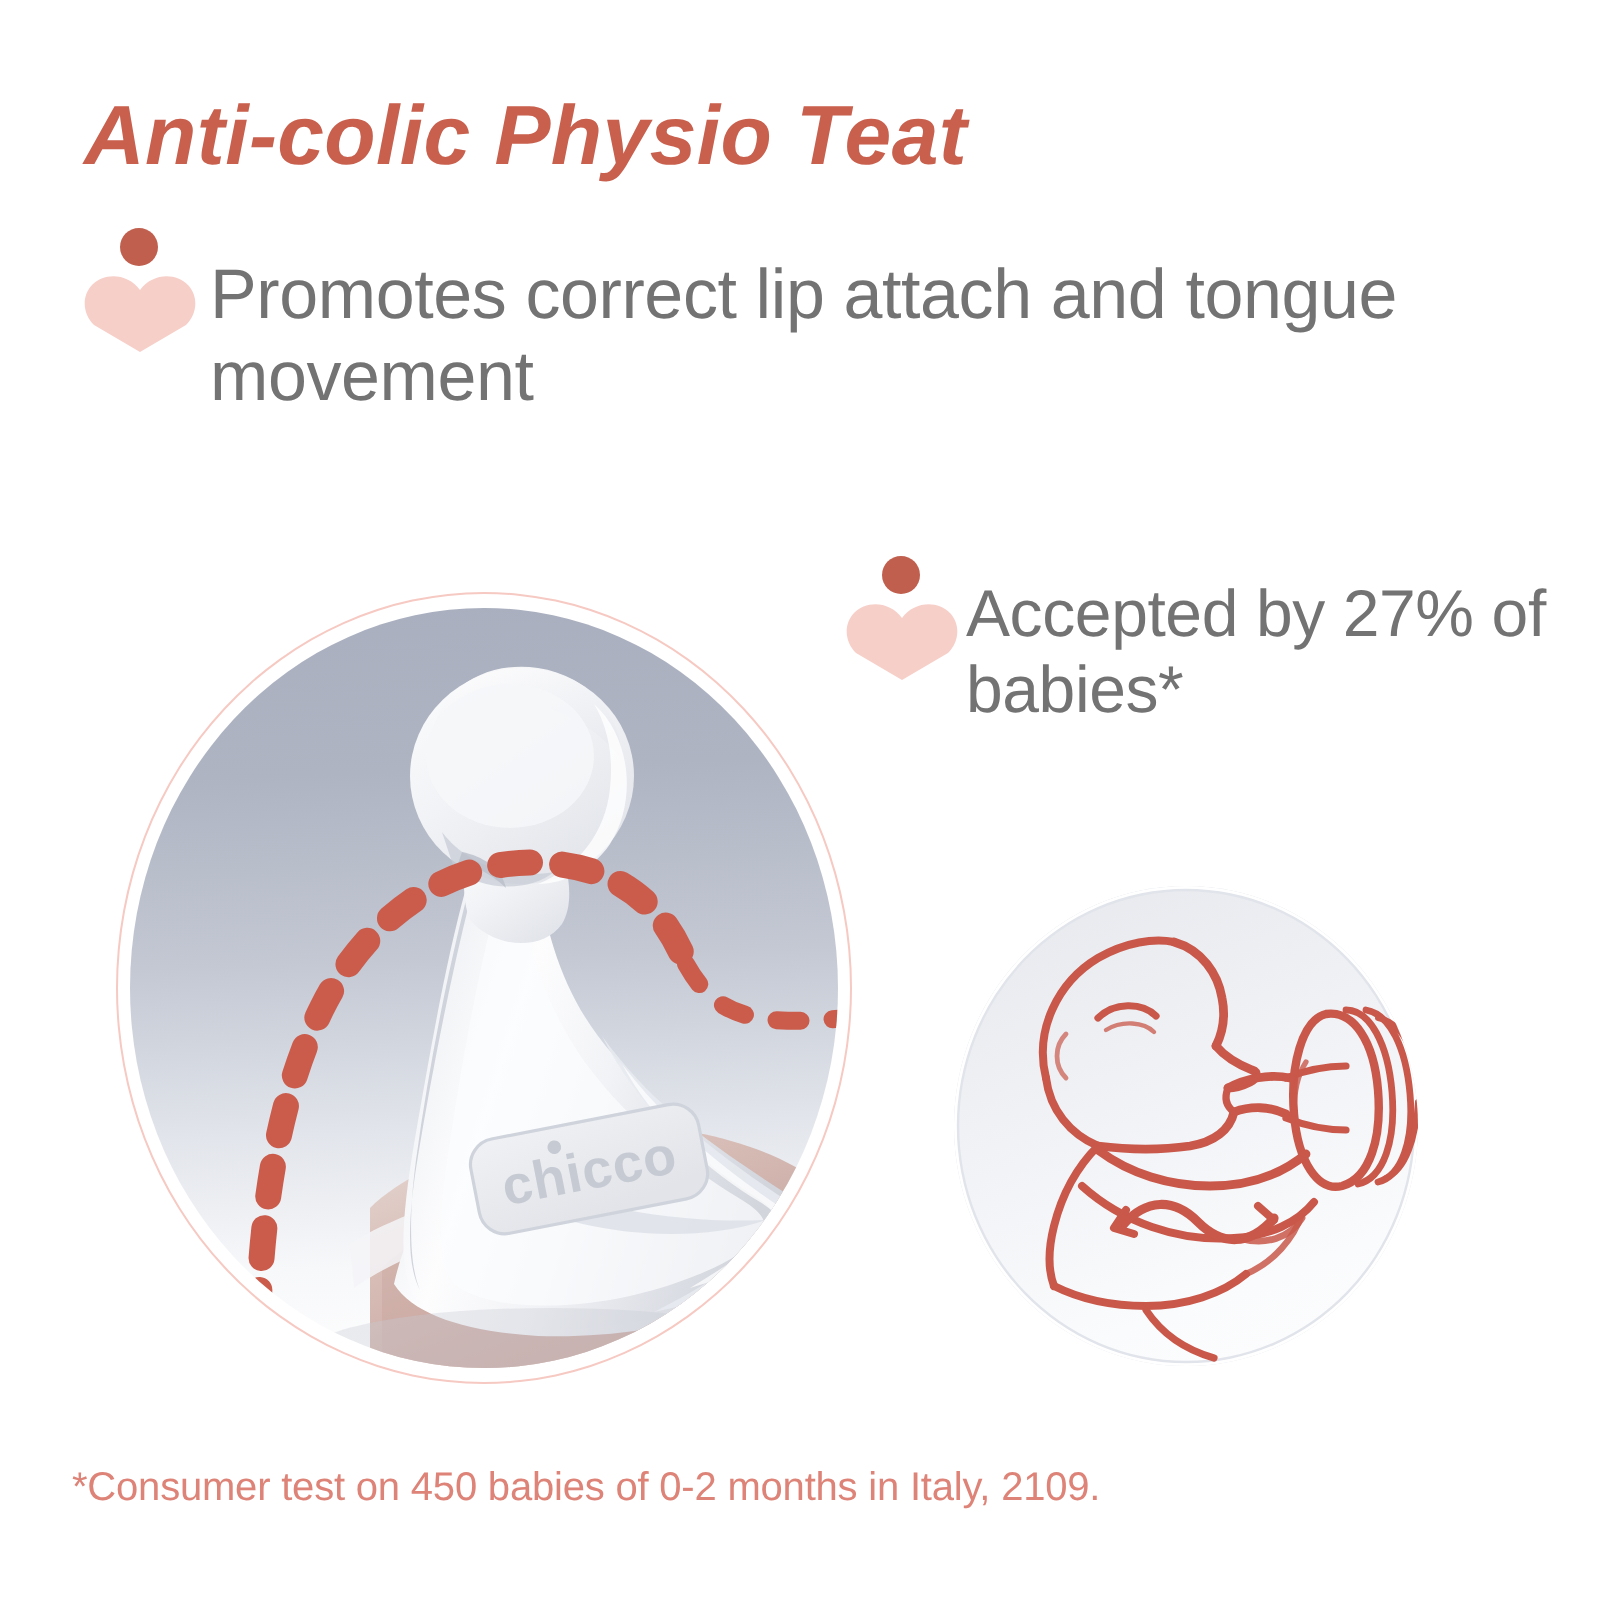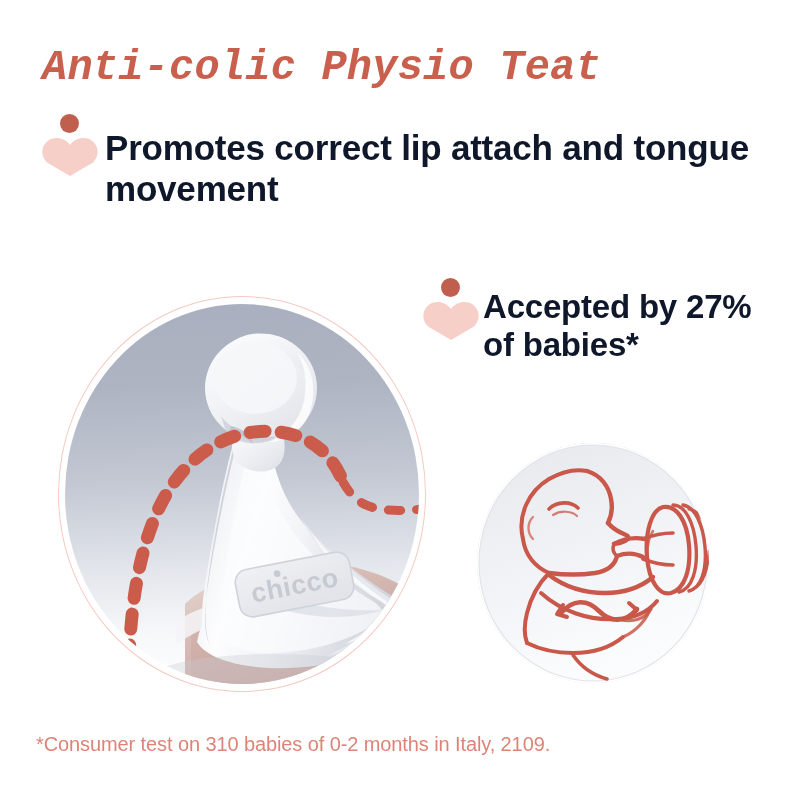--- a/index.html
+++ b/index.html
@@ -8,21 +8,21 @@
     background:#ffffff;
     font-family:"Liberation Sans", sans-serif;
     overflow:hidden;
     position:relative;
   }
   .page{position:absolute;inset:0;}
 
   
   .title{
     position:absolute;left:42px;top:44px;
-    font-family:Liberation Mono, monospace;
+    font-family:Liberation Sans, sans-serif;
     font-style:italic;font-weight:bold;
     font-size:42px;letter-spacing:0.2px;
     color:#C9604E;
     white-space:nowrap;
   }
 
   
   .babyicon{position:absolute;width:56px;height:62px;}
   .babyicon .head{
     position:absolute;left:18px;top:0;
@@ -30,22 +30,22 @@
     background:#C05F4E;
   }
   .babyicon .body{
     position:absolute;left:0;top:22px;
     width:56px;height:40px;
   }
 
   
   .bullet-text{
     position:absolute;
-    color:#0f172a;
-    font-weight:700;
+    color:#737373;
+    font-weight:400;
     line-height:1.16;
     letter-spacing:-0.2px;
   }
   #bullet1-text{left:105px;top:128px;width:660px;font-size:35px;}
   #bullet2-text{left:483px;top:288px;width:300px;font-size:33px;}
 
   
   .main-circle-wrap{
     position:absolute;left:58px;top:296px;width:368px;height:396px;
   }
@@ -266,15 +266,15 @@
           <path d="M50 200 C62 206 78 210 96 210 C116 210 134 204 146 194" stroke-width="4"></path>
 
           <path d="M96 212 C104 224 116 232 130 236" stroke-width="3.6"></path>
 
           <path d="M146 194 C160 188 170 176 174 164" stroke-width="3.2" opacity="0.85"></path>
         </g>
       </svg>
     </div>
   </div>
 
-  <div class="footnote">*Consumer test on 310 babies of 0-2 months in Italy, 2109.</div>
+  <div class="footnote">*Consumer test on 450 babies of 0-2 months in Italy, 2109.</div>
 
 </div>
 
 </body></html>

